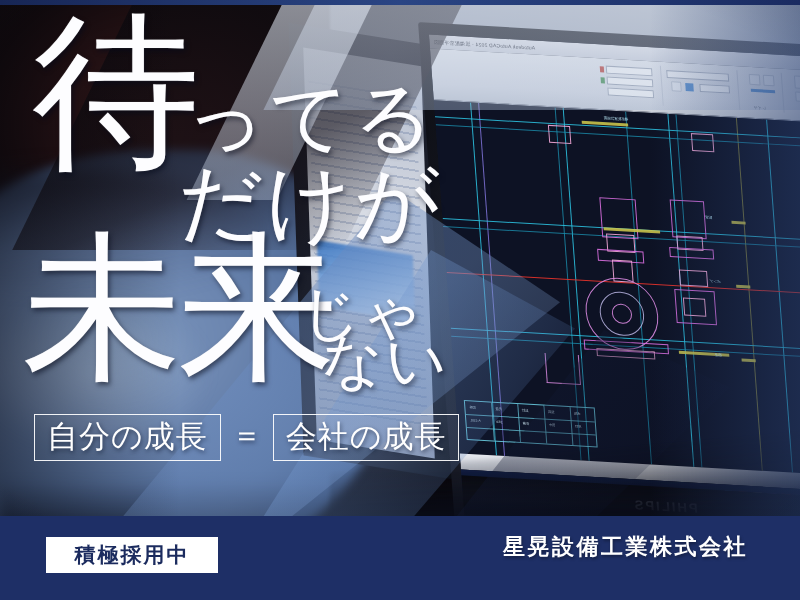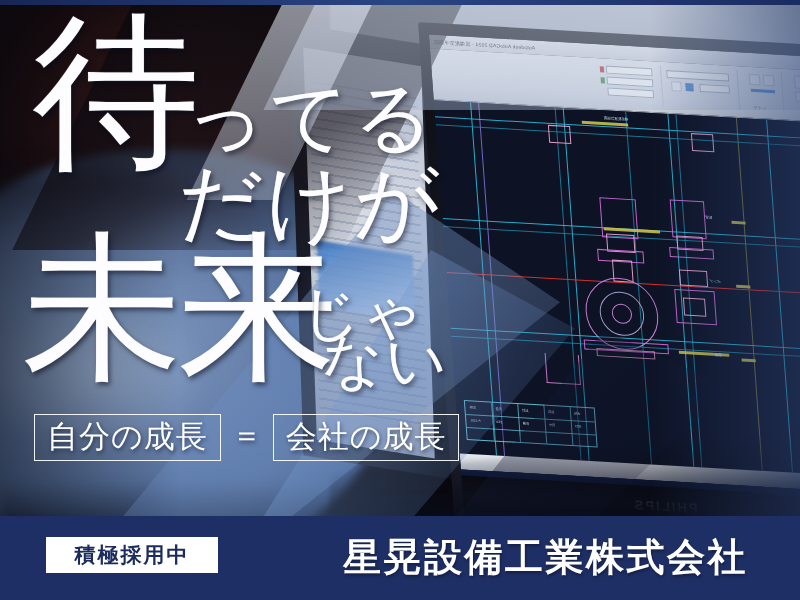--- a/index.html
+++ b/index.html
@@ -324,21 +324,21 @@
     position:absolute;left:46px;top:21px;
     width:172px;height:36px;
     background:#ffffff;
     display:flex;align-items:center;justify-content:center;
     font-family:"DejaVu Serif","Liberation Serif",serif;
     font-size:21px;color:#1b2b5e;letter-spacing:2px;font-weight:700;
   }
   .company{
     position:absolute;right:52px;top:16px;
     font-family:"DejaVu Serif","Liberation Serif",serif;
-    font-size:38px;color:#ffffff;letter-spacing:2.5px;font-weight:700;
+    font-size:22px;color:#ffffff;letter-spacing:2.5px;font-weight:700;
     text-shadow:1px 2px 3px rgba(0,0,0,.35);
     white-space:nowrap;
   }
 
   
   .vignette{
     position:absolute;inset:0;z-index:35;pointer-events:none;
     background:radial-gradient(120% 95% at 50% 45%, rgba(0,0,0,0) 55%, rgba(2,4,10,.38) 100%);
   }
 </style>

